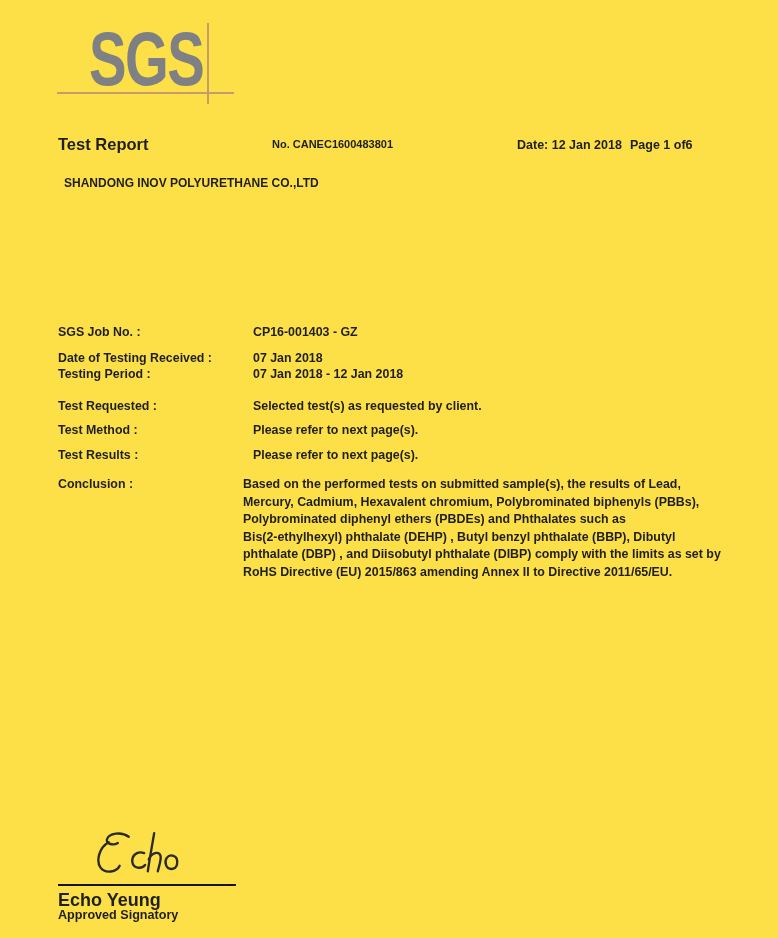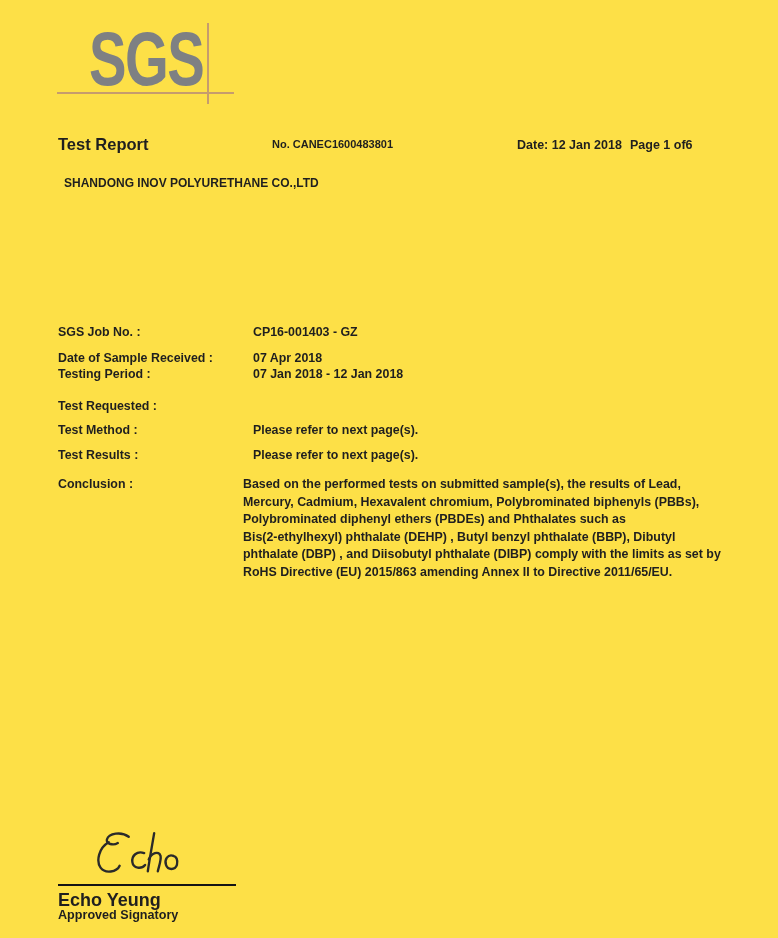--- a/index.html
+++ b/index.html
@@ -106,27 +106,28 @@
   <span class="hdr hdr-no">No. CANEC1600483801</span>
   <span class="hdr hdr-date">Date: 12 Jan 2018</span>
   <span class="hdr hdr-page">Page 1 of6</span>
 
   <div class="client-name">SHANDONG INOV POLYURETHANE CO.,LTD</div>
 
 
   <span class="kv-label r1">SGS Job No. :</span>
   <span class="kv-value r1">CP16-001403 - GZ</span>
 
-  <span class="kv-label r2">Date of Sample Received :</span>
-  <span class="kv-value r2">07 Apr 2018</span>
+  <span class="kv-label r2">Date of Testing Received :</span>
+  <span class="kv-value r2">07 Jan 2018</span>
 
   <span class="kv-label r3">Testing Period :</span>
   <span class="kv-value r3">07 Jan 2018 - 12 Jan 2018</span>
 
   <span class="kv-label r4">Test Requested :</span>
+  <span class="kv-value r4">Selected test(s) as requested by client.</span>
 
   <span class="kv-label r5">Test Method :</span>
   <span class="kv-value r5">Please refer to next page(s).</span>
 
   <span class="kv-label r6">Test Results :</span>
   <span class="kv-value r6">Please refer to next page(s).</span>
 
   <span class="kv-label r7">Conclusion :</span>
   <div class="conclusion-value">Based on the performed tests on submitted sample(s), the results of Lead,
 Mercury, Cadmium, Hexavalent chromium, Polybrominated biphenyls (PBBs),

